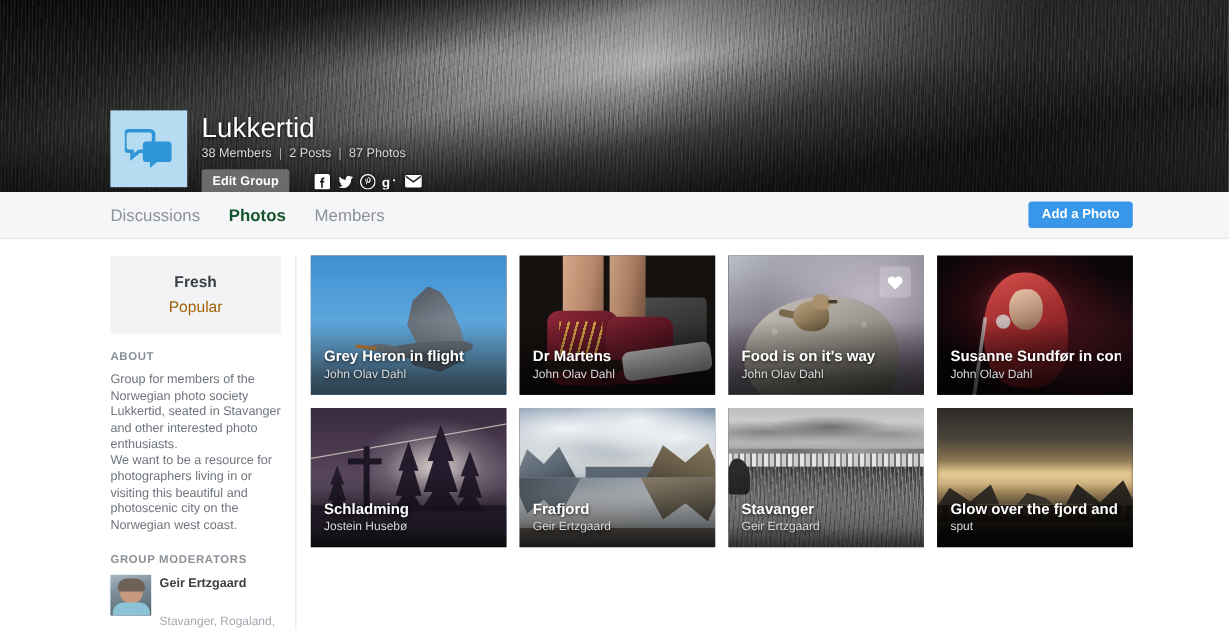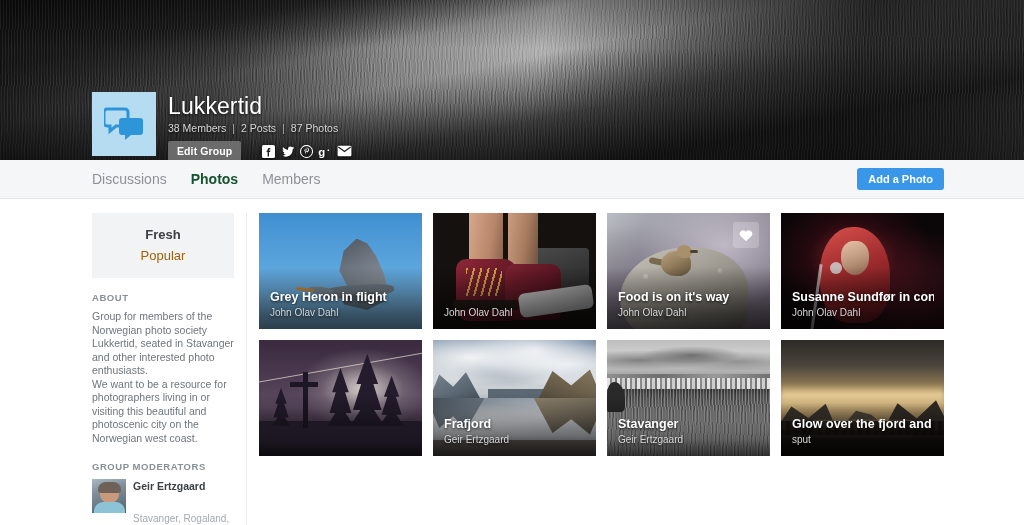--- a/index.html
+++ b/index.html
@@ -792,20 +792,21 @@
           <div class="boot-leg"></div>
           <div class="boot-leg2"></div>
           <div class="boot-red"></div>
           <div class="boot-red2"></div>
           <div class="boot-laces"></div>
           <div class="boot-sole"></div>
           <div class="boot-bg-white"></div>
         </div>
         <div class="photo-shade"></div>
         <div class="photo-caption">
+          <div class="photo-title">Dr Martens</div>
           <div class="photo-author">John Olav Dahl</div>
         </div>
       </div>
 
       <div class="photo-card">
         <div class="photo-img art-bird">
           <div class="bird-blur-bg"></div>
           <div class="bird-rock">
             <div class="bird-rock-tex"></div>
           </div>
@@ -847,20 +848,24 @@
           <div class="wire"></div>
           <div class="water"></div>
           <div class="tree t4"></div>
           <div class="cross-v"></div>
           <div class="cross-h"></div>
           <div class="tree t1"></div>
           <div class="tree t2"></div>
           <div class="tree t3"></div>
         </div>
         <div class="photo-shade"></div>
+        <div class="photo-caption">
+          <div class="photo-title">Schladming</div>
+          <div class="photo-author">Jostein Husebø</div>
+        </div>
       </div>
 
       <div class="photo-card">
         <div class="photo-img art-frafjord">
           <div class="fj-sky"></div>
           <div class="fj-clouds"></div>
           <div class="fj-far"></div>
           <div class="fj-mtn-l"></div>
           <div class="fj-mtn-r"></div>
           <div class="fj-water"></div>

